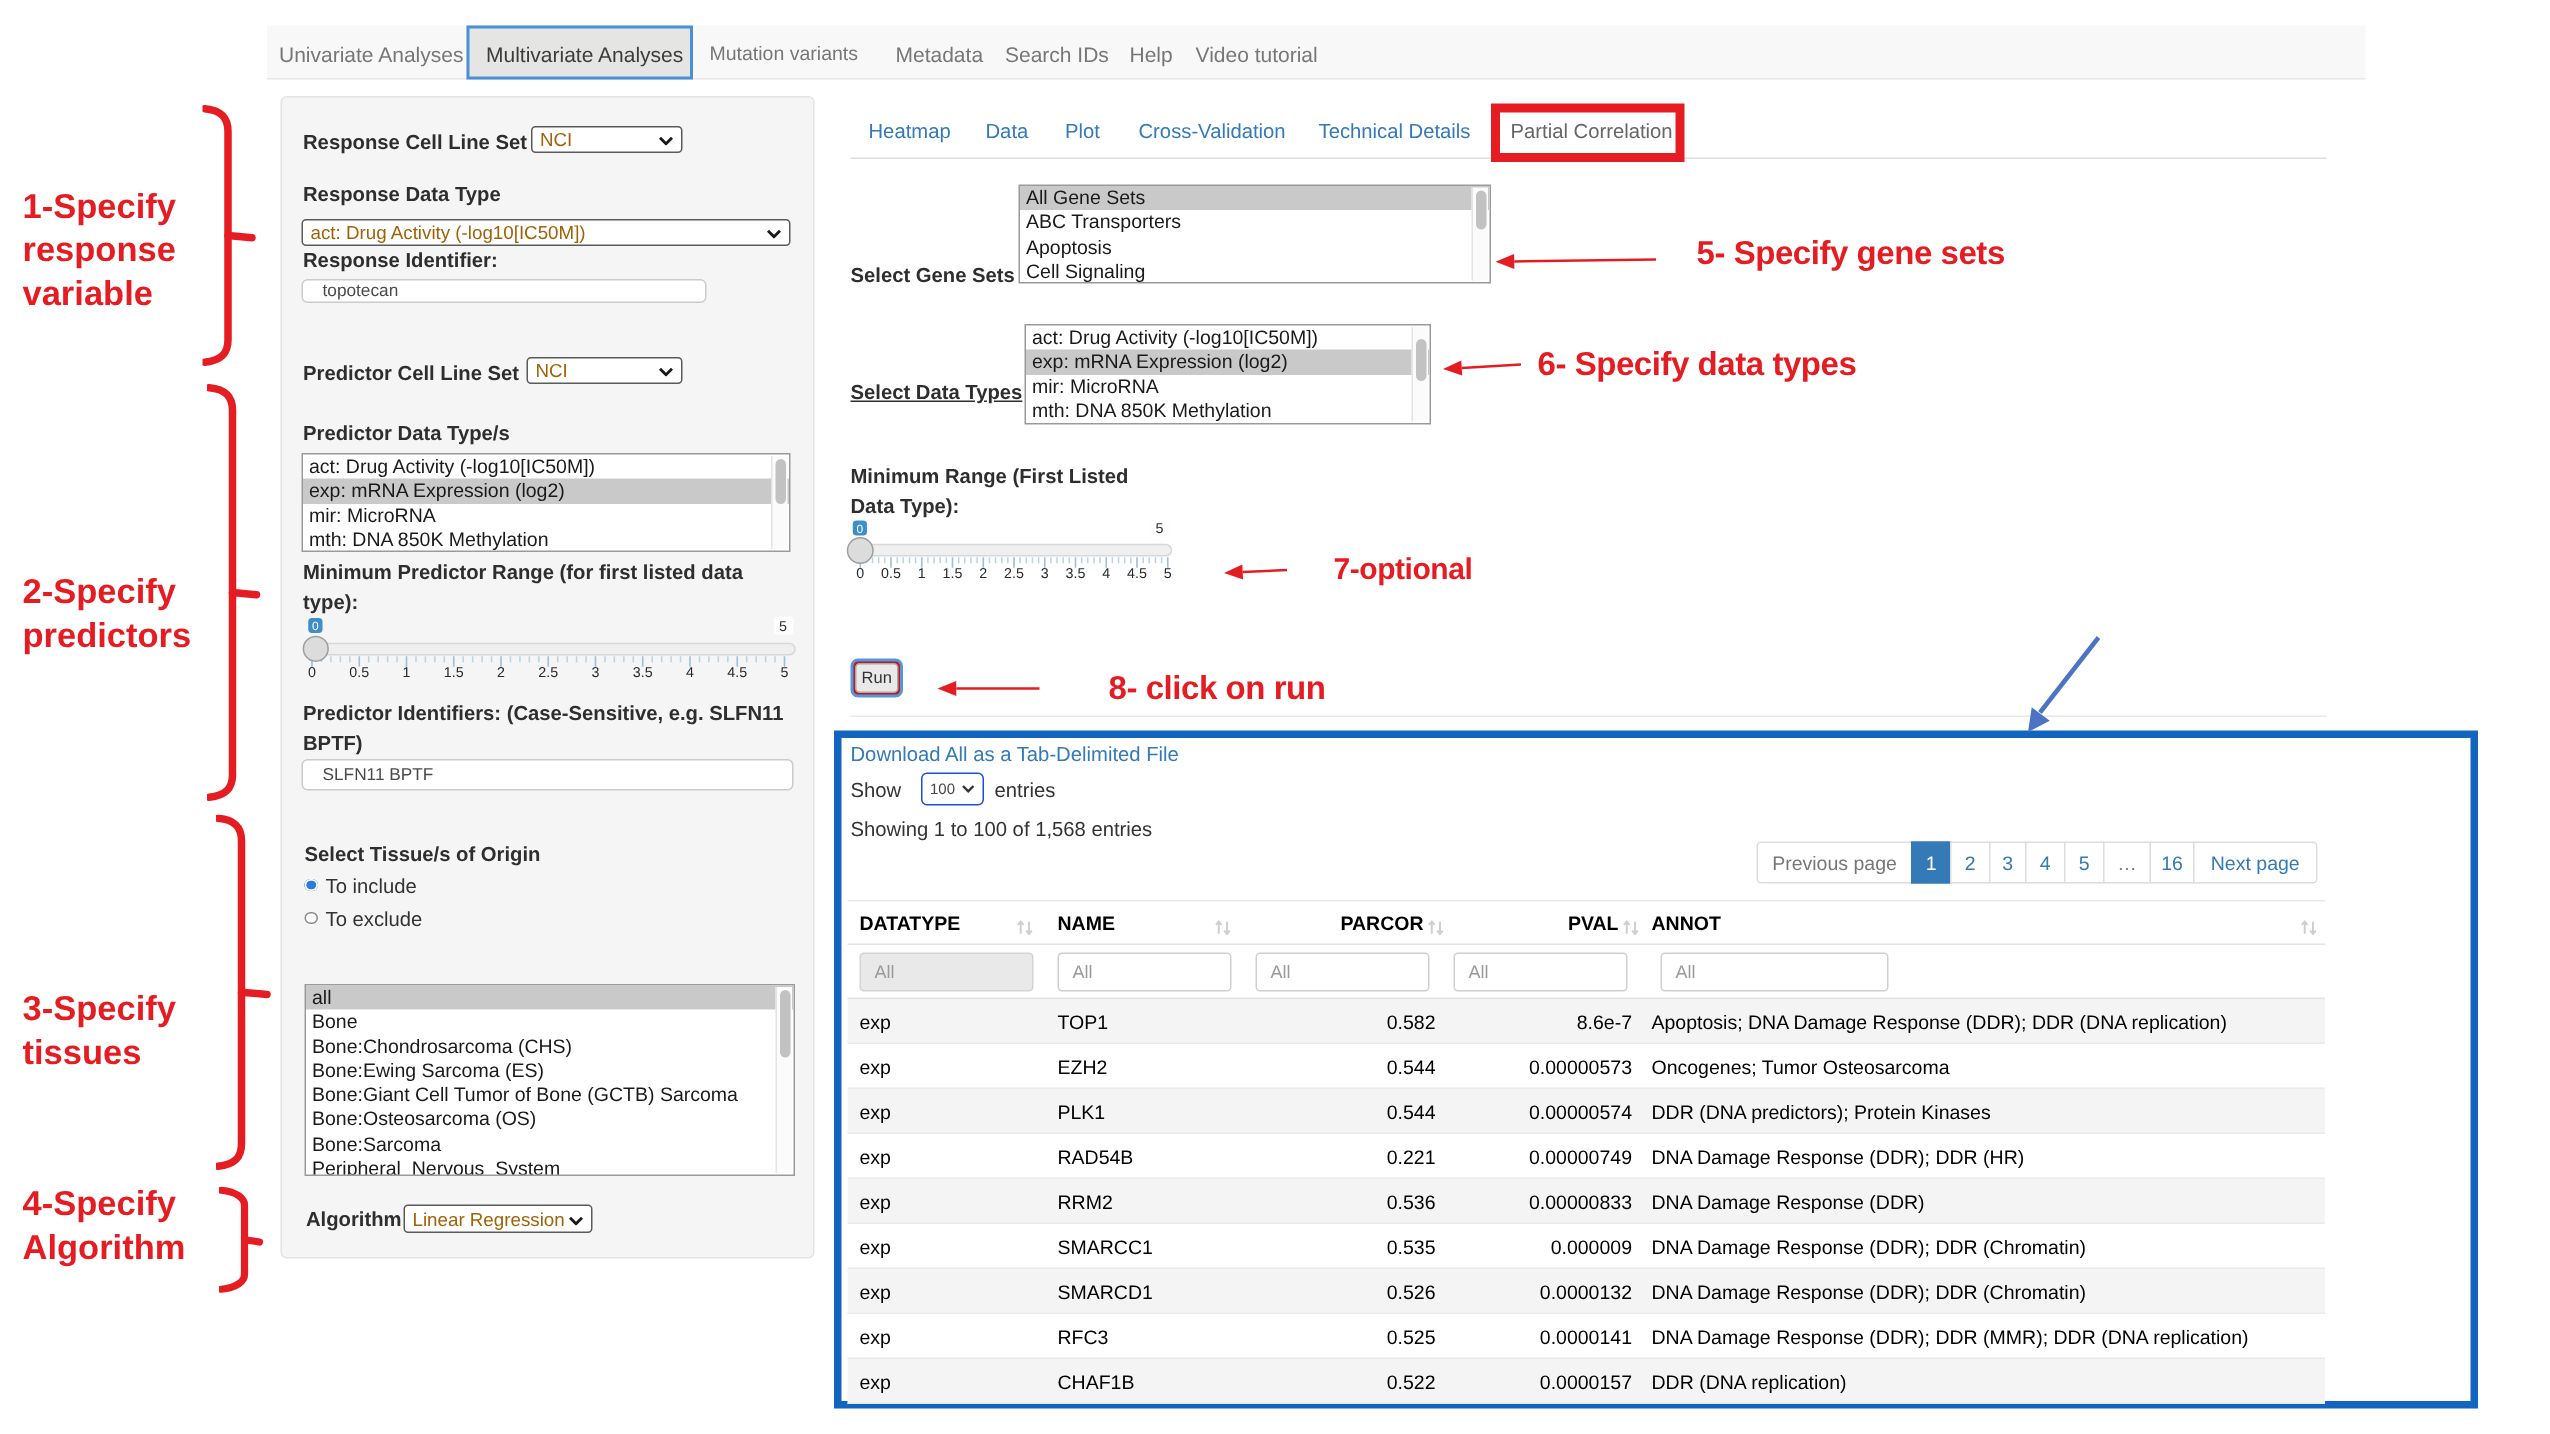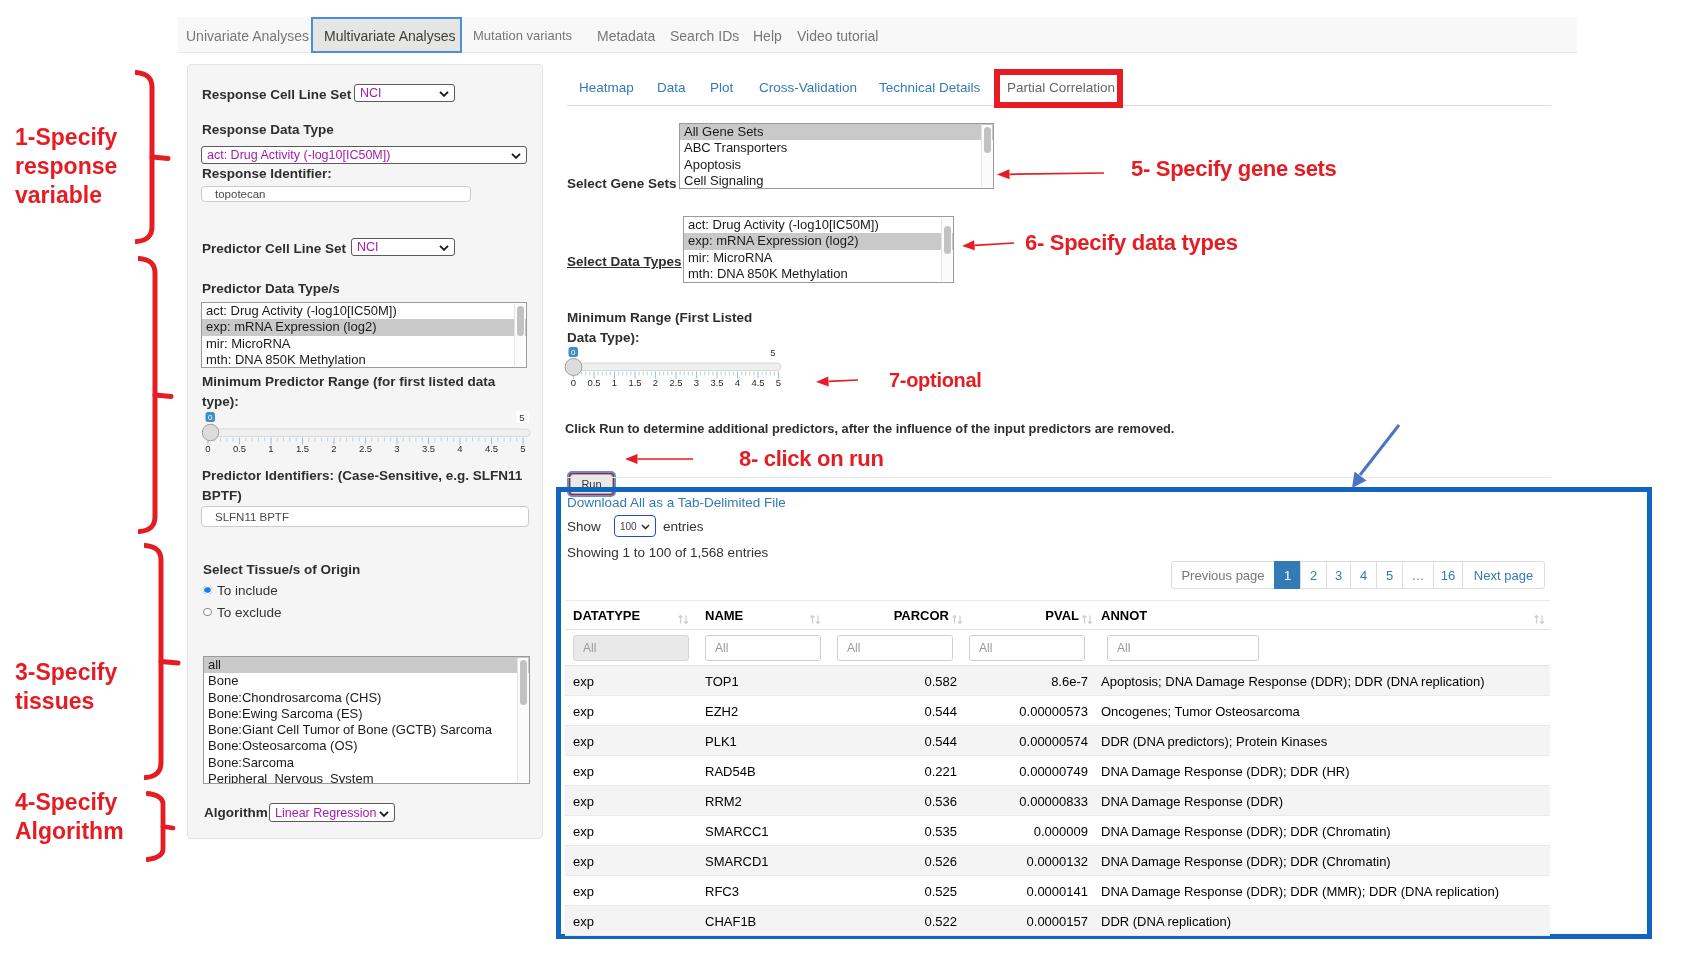--- a/index.html
+++ b/index.html
@@ -4,21 +4,21 @@
 <style>
   * { box-sizing: border-box; margin: 0; padding: 0; }
   html,body { background:#fff; }
   body { font-family: "Liberation Sans", sans-serif; }
   #page { position:relative; width:1700px; height:956px; overflow:hidden; background:#fff; }
   .abs { position:absolute; }
   .lbl { position:absolute; font-weight:bold; font-size:13.5px; color:#2e2e2e; white-space:nowrap; }
   .txt { position:absolute; font-size:13.5px; color:#333; white-space:nowrap; }
   
   .sel { position:absolute; background:#fff; border:1.2px solid #5a5a5a; border-radius:3px;
-         display:flex; align-items:center; font-size:12.5px; color:#a21caf; padding:0 5px; white-space:nowrap; }
+         display:flex; align-items:center; font-size:12.5px; color:#a16207; padding:0 5px; white-space:nowrap; }
   .sel .chev { margin-left:auto; }
   
   .listbox { position:absolute; background:#fff; border:1px solid #9a9a9a; overflow:hidden;
              font-size:13px; color:#1a1a1a; }
   .listbox .li { height:16.3px; line-height:16.3px; padding-left:4px; white-space:nowrap; overflow:hidden; }
   .listbox .on { background:#c9c9c9; }
   .sbar { position:absolute; top:1px; bottom:1px; right:1px; width:11px; background:#fbfbfb; border-left:1px solid #e4e4e4; }
   .sbar .th { position:absolute; left:2px; width:7px; border-radius:4px; background:#c2c2c2; }
   
   .tin { position:absolute; background:#fff; border:1px solid #cbcbcb; border-radius:4px;
@@ -275,22 +275,21 @@
       <text x="100.50" y="45.5" font-size="9.5" fill="#2b2b2b" text-anchor="middle" font-family="Liberation Sans, sans-serif">2</text>
       <text x="121.00" y="45.5" font-size="9.5" fill="#2b2b2b" text-anchor="middle" font-family="Liberation Sans, sans-serif">2.5</text>
       <text x="141.50" y="45.5" font-size="9.5" fill="#2b2b2b" text-anchor="middle" font-family="Liberation Sans, sans-serif">3</text>
       <text x="162.00" y="45.5" font-size="9.5" fill="#2b2b2b" text-anchor="middle" font-family="Liberation Sans, sans-serif">3.5</text>
       <text x="182.50" y="45.5" font-size="9.5" fill="#2b2b2b" text-anchor="middle" font-family="Liberation Sans, sans-serif">4</text>
       <text x="203.00" y="45.5" font-size="9.5" fill="#2b2b2b" text-anchor="middle" font-family="Liberation Sans, sans-serif">4.5</text>
       <text x="223.50" y="45.5" font-size="9.5" fill="#2b2b2b" text-anchor="middle" font-family="Liberation Sans, sans-serif">5</text>
       <circle cx="18.5" cy="27" r="8.5" fill="#dcdcdc" stroke="#9e9e9e" stroke-width="1"></circle>
     </svg>
 
-<div class="lbl" style="left:565px; top:421px; font-size:12.8px;">Click Run to determine additional predictors, after the influence of the input predictors are removed.</div>
-<div class="abs" style="left:567px; top:439px; width:49px; height:26px; border:2px solid #5b93dd; border-radius:5px; background:#b91c1c;margin-top:32px;">
+<div class="abs" style="left:567px; top:439px; width:35px; height:26px; border:2px solid #5b93dd; border-radius:5px; background:#b91c1c;">
   <div class="abs" style="left:1px; top:1px; right:1px; bottom:1px; border:1px solid #a8a8a8; border-radius:3px; background:#e9e9e9; display:flex; align-items:center; justify-content:center; font-size:11px; color:#333;">Run</div>
 </div>
 
 <div class="abs" style="left:567px; top:477px; width:984px; height:1px; background:#e8e8e8;"></div>
 
 <div class="abs" style="left:556px; top:487px; width:1096px; height:452px; border:5px solid #1165bf;"></div>
 
 <div class="txt" style="left:567px; top:495px; color:#337ab7;">Download All as a Tab-Delimited File</div>
 <div class="txt" style="left:567px; top:519px;">Show</div>
 <div class="abs" style="left:614px; top:515px; width:42px; height:22px; background:#fff; border:1px solid #1d4ed8; border-radius:4px; display:flex; align-items:center; font-size:10px; color:#444; padding:0 5px;">100<span style="margin-left:auto;"><svg width="9" height="6" viewBox="0 0 9 6">
@@ -421,20 +420,21 @@
     </svg>
     <svg class="abs" style="left:144px; top:543px;" width="40" height="237" viewBox="0 0 40 237">
       <path d="M1.5,2.5 C12,3.5 17,8 17,17.5 L17,219.5 C17,229.0 12,233.5 1.5,234.5" fill="none" stroke="#e51d23" stroke-width="5.0" stroke-linecap="round" stroke-linejoin="round"></path>
       <line x1="17" y1="118.5" x2="34" y2="120.0" stroke="#e51d23" stroke-width="5.0" stroke-linecap="round"></line>
     </svg>
     <svg class="abs" style="left:146px; top:791px;" width="40" height="71" viewBox="0 0 40 71">
       <path d="M1.5,2.5 C12,3.5 17,8 17,12.4 L17,58.6 C17,63.0 12,67.5 1.5,68.5" fill="none" stroke="#e51d23" stroke-width="4.8" stroke-linecap="round" stroke-linejoin="round"></path>
       <line x1="17" y1="35.5" x2="27" y2="37.0" stroke="#e51d23" stroke-width="4.8" stroke-linecap="round"></line>
     </svg>
     <div style="position:absolute; color:#e51d23; font-weight:bold; font-size:23px; line-height:29.4px; text-align:left; left:15px; top:122.5px;">1-Specify<br>response<br>variable</div>
+    <div style="position:absolute; color:#e51d23; font-weight:bold; font-size:23px; line-height:29.4px; text-align:left; left:15px; top:379.5px;">2-Specify<br>predictors</div>
     <div style="position:absolute; color:#e51d23; font-weight:bold; font-size:23px; line-height:29.4px; text-align:left; left:15px; top:657.5px;">3-Specify<br>tissues</div>
     <div style="position:absolute; color:#e51d23; font-weight:bold; font-size:23px; line-height:29.4px; text-align:left; left:15px; top:787.5px;">4-Specify<br>Algorithm</div>
     <div class="red" style="left:1131px; top:156px; font-size:22px; letter-spacing:-0.3px;">5- Specify gene sets</div>
     <div class="red" style="left:1025px; top:230px; font-size:22px; letter-spacing:-0.3px;">6- Specify data types</div>
     <div class="red" style="left:889px; top:369px; font-size:20px; letter-spacing:-0.3px;">7-optional</div>
     <div class="red" style="left:739px; top:446px; font-size:22px; letter-spacing:-0.3px;">8- click on run</div>
     <svg class="abs" style="left:995px; top:165.5px;" width="113" height="16" viewBox="0 0 113 16">
       <line x1="14.5" y1="8.3" x2="109.0" y2="7.0" stroke="#e51d23" stroke-width="1.7"></line>
       <polygon points="2.0,8.5 14.6,13.3 14.4,3.3" fill="#e51d23"></polygon>
     </svg>

